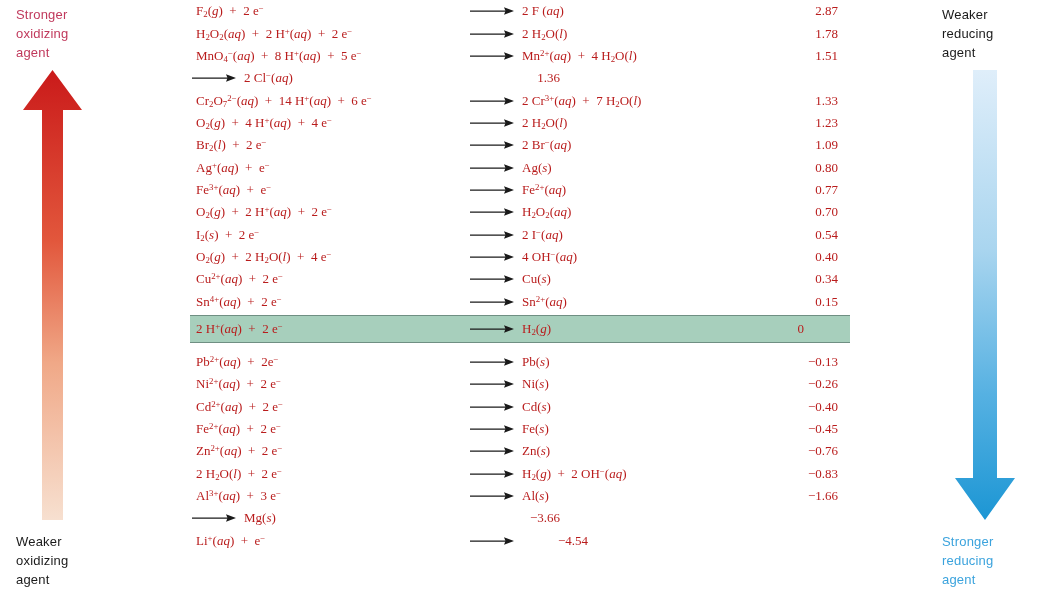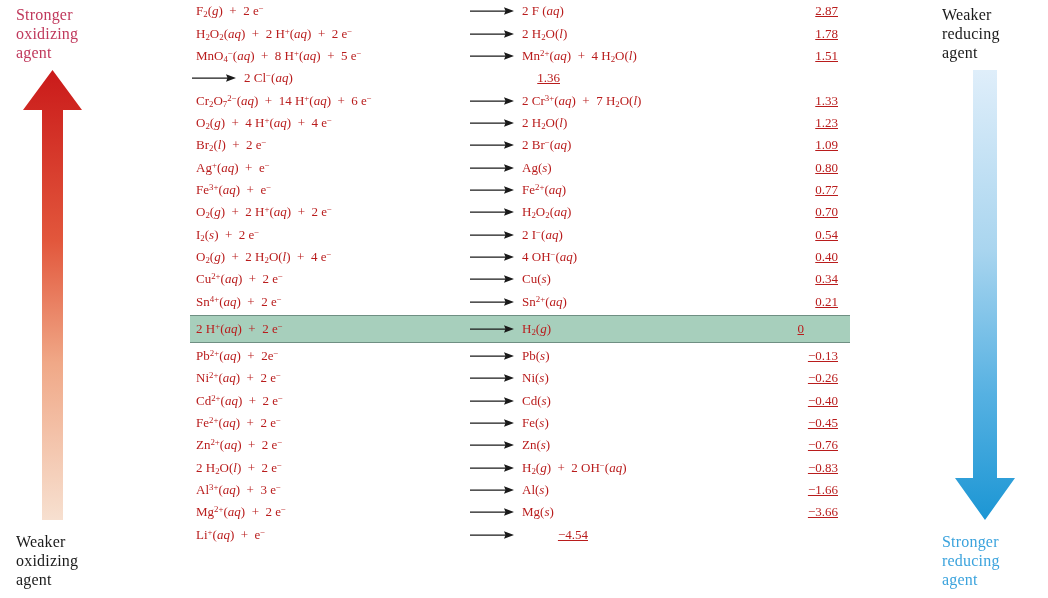--- a/index.html
+++ b/index.html
@@ -12,22 +12,22 @@
   }
   .stage{position:absolute;inset:0;}
 
   
   .arrow-col{position:absolute;top:0;height:598px;width:190px;}
   .arrow-col.left{left:0;}
   .arrow-col.right{left:930px;width:118px;}
 
   .ax-label{
     position:absolute;
-    font-family:Liberation Serif, serif;
-    font-size:16px;
+    font-family:Liberation Sans, sans-serif;
+    font-size:13px;
     line-height:19px;
     letter-spacing:.2px;
   }
   .ax-label.left-top{left:16px;top:5px;color:#c0395c;}
   .ax-label.left-bot{left:16px;top:532px;color:#1a1a1a;}
   .ax-label.right-top{left:12px;top:5px;color:#1a1a1a;}
   .ax-label.right-bot{left:12px;top:532px;color:#3ba3dd;}
 
   .arrow-svg{position:absolute;left:0;top:0;}
 
@@ -62,29 +62,28 @@
   .row .product{
     width:250px;
     padding-left:6px;
     box-sizing:border-box;
   }
   .row .volt{
     width:78px;
     text-align:right;
     padding-right:6px;
     box-sizing:border-box;
-    text-decoration:underline;
   }
   .row.highlight{
     background:#a7cfbc;
     border-top:1.5px solid #6f8f83;
     border-bottom:1.5px solid #6f8f83;
     height:26px;
     margin-top:2px;
-    margin-bottom:2px;
+    margin-bottom:8px;
   }
   .row.highlight .volt{padding-right:40px;}
 
   sub{font-size:.68em;vertical-align:-0.22em;line-height:0;}
   sup{font-size:.68em;vertical-align:0.42em;line-height:0;}
   i{font-style:italic;}
 </style>
 </head>
 <body>
 
@@ -261,21 +260,21 @@
       </div>
       <div class="row">
         <div class="reactant">Sn<sup>4+</sup>(<i>aq</i>)&nbsp; + &nbsp;2 e<sup>−</sup></div>
         <div class="arrow">
           <svg width="44" height="12" viewBox="0 0 44 12">
             <line x1="0" y1="6" x2="38" y2="6" stroke="#1a1a1a" stroke-width="1.25"></line>
             <polygon points="44,6 34,2.2 35.5,6 34,9.8" fill="#1a1a1a"></polygon>
           </svg>
         </div>
         <div class="product">Sn<sup>2+</sup>(<i>aq</i>)</div>
-        <div class="volt">0.21</div>
+        <div class="volt">0.15</div>
       </div>
       <div class="row highlight">
         <div class="reactant">2 H<sup>+</sup>(<i>aq</i>)&nbsp; + &nbsp;2 e<sup>−</sup></div>
         <div class="arrow">
           <svg width="44" height="12" viewBox="0 0 44 12">
             <line x1="0" y1="6" x2="38" y2="6" stroke="#1a1a1a" stroke-width="1.25"></line>
             <polygon points="44,6 34,2.2 35.5,6 34,9.8" fill="#1a1a1a"></polygon>
           </svg>
         </div>
         <div class="product">H<sub>2</sub>(<i>g</i>)</div>
@@ -352,21 +351,20 @@
         <div class="arrow">
           <svg width="44" height="12" viewBox="0 0 44 12">
             <line x1="0" y1="6" x2="38" y2="6" stroke="#1a1a1a" stroke-width="1.25"></line>
             <polygon points="44,6 34,2.2 35.5,6 34,9.8" fill="#1a1a1a"></polygon>
           </svg>
         </div>
         <div class="product">Al(<i>s</i>)</div>
         <div class="volt">−1.66</div>
       </div>
       <div class="row">
-        <div class="reactant">Mg<sup>2+</sup>(<i>aq</i>)&nbsp; + &nbsp;2 e<sup>−</sup></div>
         <div class="arrow">
           <svg width="44" height="12" viewBox="0 0 44 12">
             <line x1="0" y1="6" x2="38" y2="6" stroke="#1a1a1a" stroke-width="1.25"></line>
             <polygon points="44,6 34,2.2 35.5,6 34,9.8" fill="#1a1a1a"></polygon>
           </svg>
         </div>
         <div class="product">Mg(<i>s</i>)</div>
         <div class="volt">−3.66</div>
       </div>
       <div class="row">

